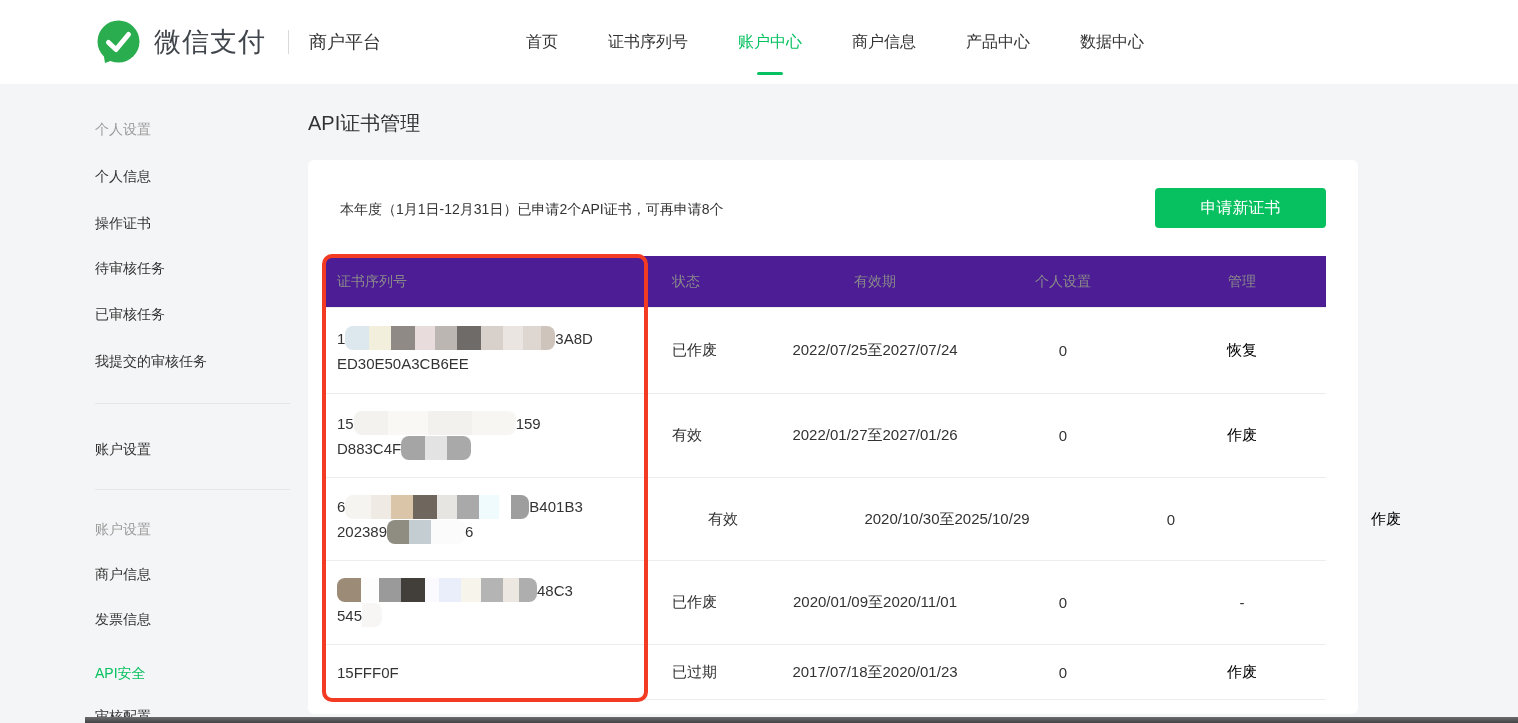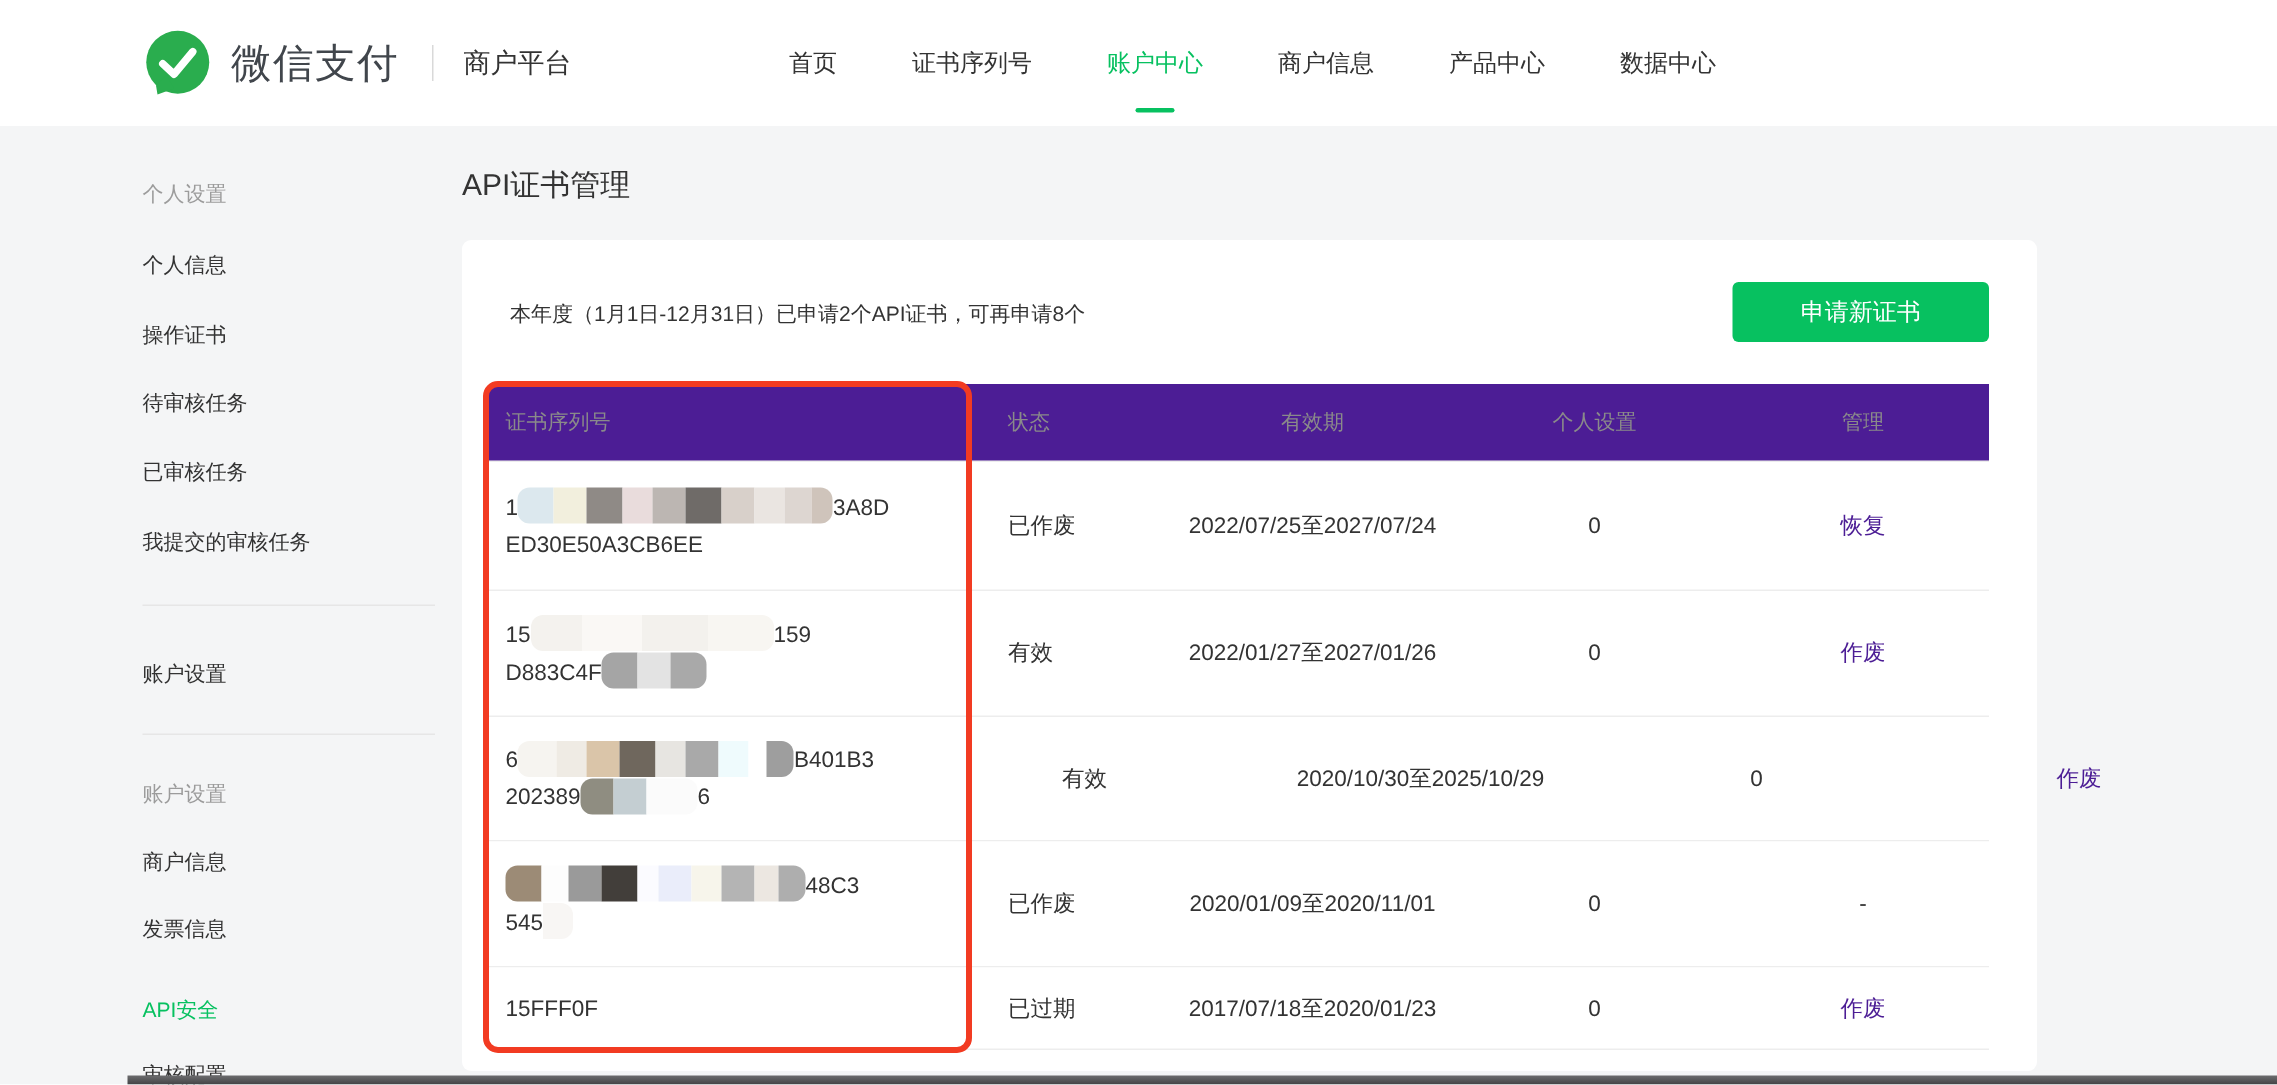--- a/index.html
+++ b/index.html
@@ -45,21 +45,21 @@
     border-bottom:1px solid #ededed; background:#fff; }
   .trow.thead { height:52px; background:#4c1d95; border-bottom:1px solid #ededed; }
   .trow.thead .cell { color:#8a8a8a; font-size:14px; }
   .trow:nth-child(2) { height:86px; } .trow:nth-child(3) { height:84px; }
   .trow:nth-child(4) { height:83px;gap:36px; } .trow:nth-child(5) { height:84px; }
   .trow:nth-child(6) { height:55px; }
   .cell { font-size:15px; color:#333; }
   .cell.c-serial { padding-left:11px; line-height:25px; font-size:15px; }
   .cell.c-status { text-align:left; }
   .cell.c-validity, .cell.c-usage, .cell.c-manage { text-align:center; }
-  .cell a.op-link { color:#4c1d95; text-decoration:none; cursor:pointer; }
+  .cell a.op-link { color:#000000; text-decoration:none; cursor:pointer; }
   .mosaic { display:inline-flex; height:24px; vertical-align:middle; margin-top:-3px; }
   .mosaic i { display:inline-block; height:24px; }
   .mosaic i:first-child { border-radius:8px 0 0 8px; }
   .mosaic i:last-child { border-radius:0 8px 8px 0; }
 
   
   .highlight-box { position:absolute; left:322px; top:254px; width:326px; height:448px;
     border:4px solid #f23b22; border-radius:10px; pointer-events:none; z-index:5; }
 
   

